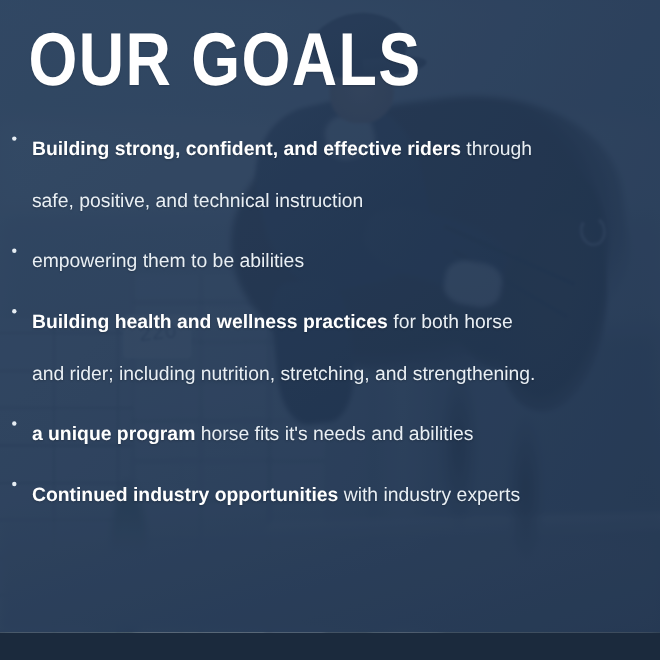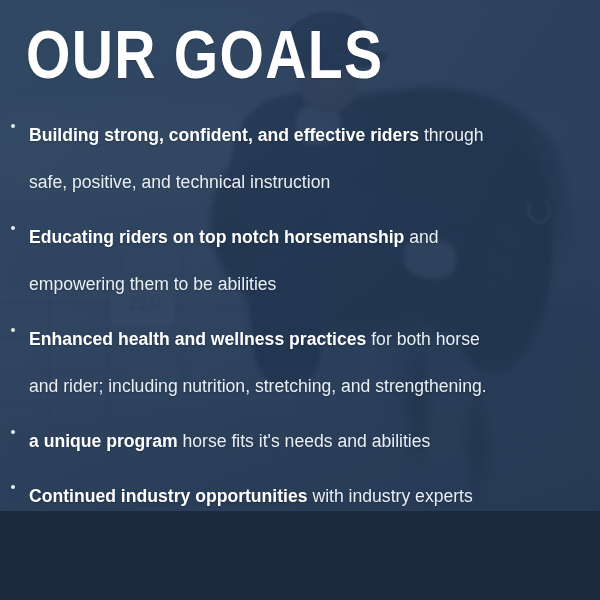--- a/index.html
+++ b/index.html
@@ -3,21 +3,21 @@
 <meta charset="utf-8">
 <style>
   html, body {
     margin: 0;
     padding: 0;
     background: #1b2a3d;
   }
   #poster {
     position: relative;
     width: 600px;
-    height: 511px;
+    height: 575px;
     overflow: hidden;
     font-family: "Liberation Sans", sans-serif;
     background: #2e425a;
     -webkit-font-smoothing: antialiased;
   }
 
   
   .photo {
     position: absolute;
     inset: 0;
@@ -418,27 +418,26 @@
     <div class="bullets">
 
       <div class="bullet">
         <span class="dot"></span>
         <div class="bline"><span class="b">Building strong, confident, and effective riders</span><span> through</span></div>
         <div class="bline"><span class="b"></span><span>safe, positive, and technical instruction</span></div>
       </div>
 
       <div class="bullet">
         <span class="dot"></span>
-        <div class="bline"><span class="b">Educating riders on top notch horsemanship</span><span> and</span></div>
         <div class="bline"><span class="b"></span><span>empowering them to be abilities</span></div>
       </div>
 
       <div class="bullet">
         <span class="dot"></span>
-        <div class="bline"><span class="b">Enhanced health and wellness practices</span><span> for both horse</span></div>
+        <div class="bline"><span class="b">Building health and wellness practices</span><span> for both horse</span></div>
         <div class="bline"><span class="b"></span><span>and rider; including nutrition, stretching, and strengthening.</span></div>
       </div>
 
       <div class="bullet">
         <span class="dot"></span>
         <div class="bline"><span class="b">a unique program</span><span> horse fits it's needs and abilities</span></div>
       </div>
 
       <div class="bullet">
         <span class="dot"></span>

